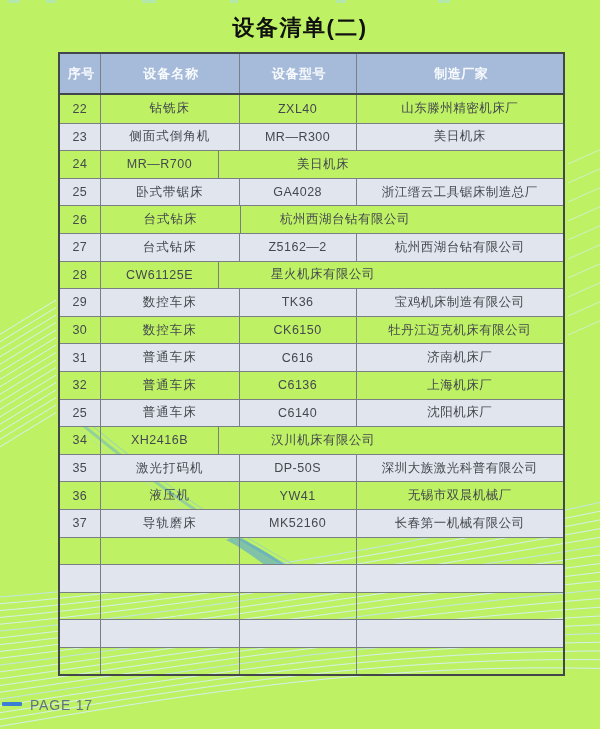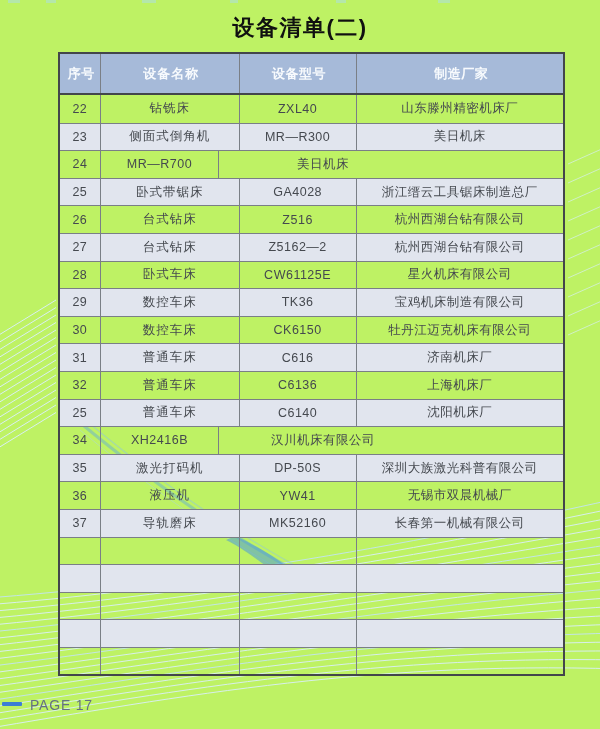--- a/index.html
+++ b/index.html
@@ -149,32 +149,30 @@
         </div>
         <div class="trow shaded">
           <div class="cell c-seq">25</div>
           <div class="cell c-name">卧式带锯床</div>
           <div class="cell c-model">GA4028</div>
           <div class="cell c-maker">浙江缙云工具锯床制造总厂</div>
         </div>
         <div class="trow">
           <div class="cell c-seq">26</div>
           <div class="cell c-name">台式钻床</div>
-          <div class="cell c-model">Z516</div>
           <div class="cell c-maker">杭州西湖台钻有限公司</div>
         </div>
         <div class="trow shaded">
           <div class="cell c-seq">27</div>
           <div class="cell c-name">台式钻床</div>
           <div class="cell c-model">Z5162—2</div>
           <div class="cell c-maker">杭州西湖台钻有限公司</div>
         </div>
         <div class="trow">
           <div class="cell c-seq">28</div>
-          <div class="cell c-name">卧式车床</div>
           <div class="cell c-model">CW61125E</div>
           <div class="cell c-maker">星火机床有限公司</div>
         </div>
         <div class="trow shaded">
           <div class="cell c-seq">29</div>
           <div class="cell c-name">数控车床</div>
           <div class="cell c-model">TK36</div>
           <div class="cell c-maker">宝鸡机床制造有限公司</div>
         </div>
         <div class="trow">

